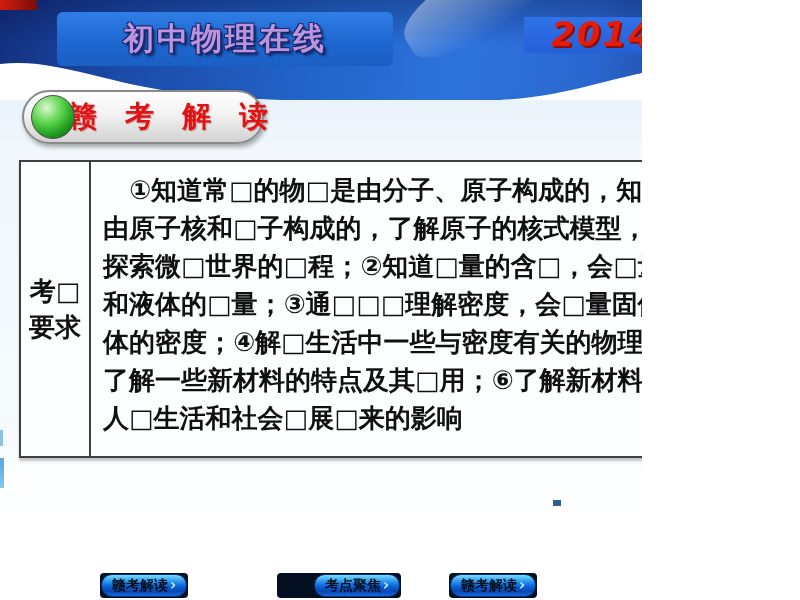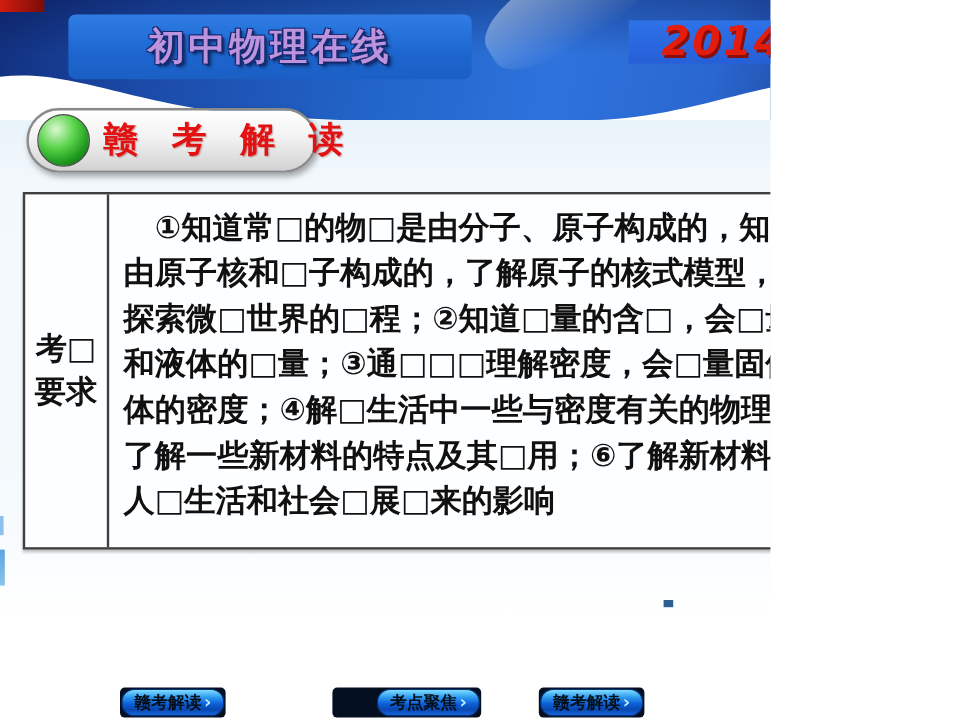--- a/index.html
+++ b/index.html
@@ -74,21 +74,21 @@
     background:linear-gradient(180deg,#ffffff 0%,#f2f2f2 45%,#d2d2d2 100%);
     box-shadow:2px 3px 5px rgba(0,0,0,.35);
     display:flex;align-items:center;
   }
   #section-badge .orb-green{
     position:absolute;left:7px;top:3px;width:42px;height:42px;border-radius:50%;
     background:radial-gradient(circle at 35% 28%,#dcf8d2,#5cd44c 38%,#1f9a1f 68%,#0c5c10 100%);
     border:1px solid #4a4a4a;
   }
   #section-badge .badge-text{
-    margin-left:62px;font-size:29px;font-weight:bold;color:#e31212;
+    margin-left:44px;font-size:29px;font-weight:bold;color:#e31212;
     letter-spacing:9px;white-space:nowrap;text-shadow:1px 1px 1px rgba(120,0,0,.3);
   }
   
   #body-tint{
     position:absolute;left:0;top:100px;width:800px;height:412px;
     background:linear-gradient(180deg,#e9f3fa 0%,#f2f8fc 12%,#f5fafd 78%,#ffffff 100%);
   }
   
   #req-table{
     position:absolute;left:19px;top:160px;width:771px;height:298px;

